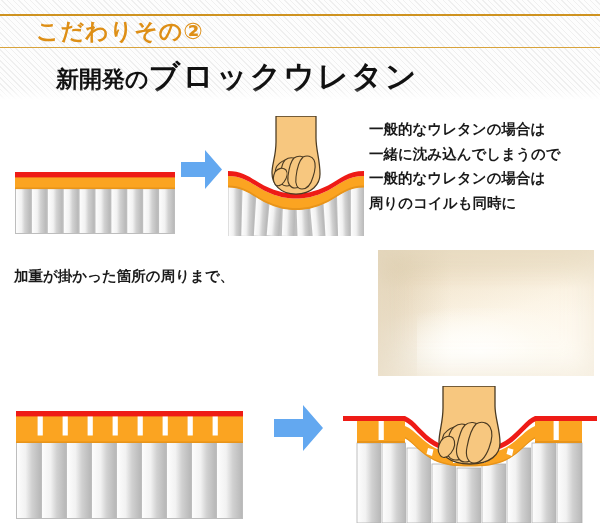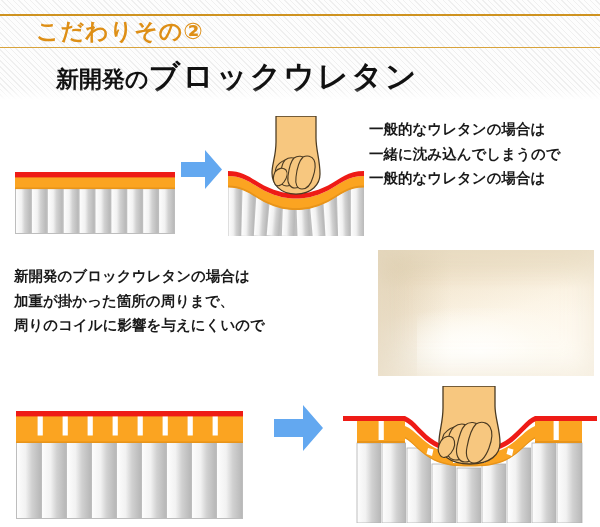--- a/index.html
+++ b/index.html
@@ -221,26 +221,25 @@
              C 83 68 79 73 74 73 C 69 73 67 68 68 61 C 69 52 72 44 75 41 Z" fill="#f7c77f" stroke="#4a3a22" stroke-width="1.1" stroke-linejoin="round"></path>
     <path d="M47 56 C 50 52 55 51 58 54 C 60 57 59 62 56 66
              C 53 70 49 71 47 68 C 45 65 45 60 47 56 Z" fill="#f7c77f" stroke="#4a3a22" stroke-width="1.1" stroke-linejoin="round"></path>
   </g>
 </svg>
 
 <div class="bodytext" id="text-general">
   <div>一般的なウレタンの場合は</div>
   <div>一緒に沈み込んでしまうので</div>
   <div>一般的なウレタンの場合は</div>
+  <div>周りのコイルも同時に</div>
 </div>
 
 <div class="bodytext" id="text-block">
-  <div>新開発のブロックウレタンの場合は</div>
   <div>加重が掛かった箇所の周りまで、</div>
-  <div>周りのコイルに影響を与えにくいので</div>
 </div>
 
 <div id="foam-photo">
 
   <div class="shade-top"></div>
   <div class="shade-left"></div>
   <div class="glow"></div>
   <div class="vignette"></div>
 </div>
 

